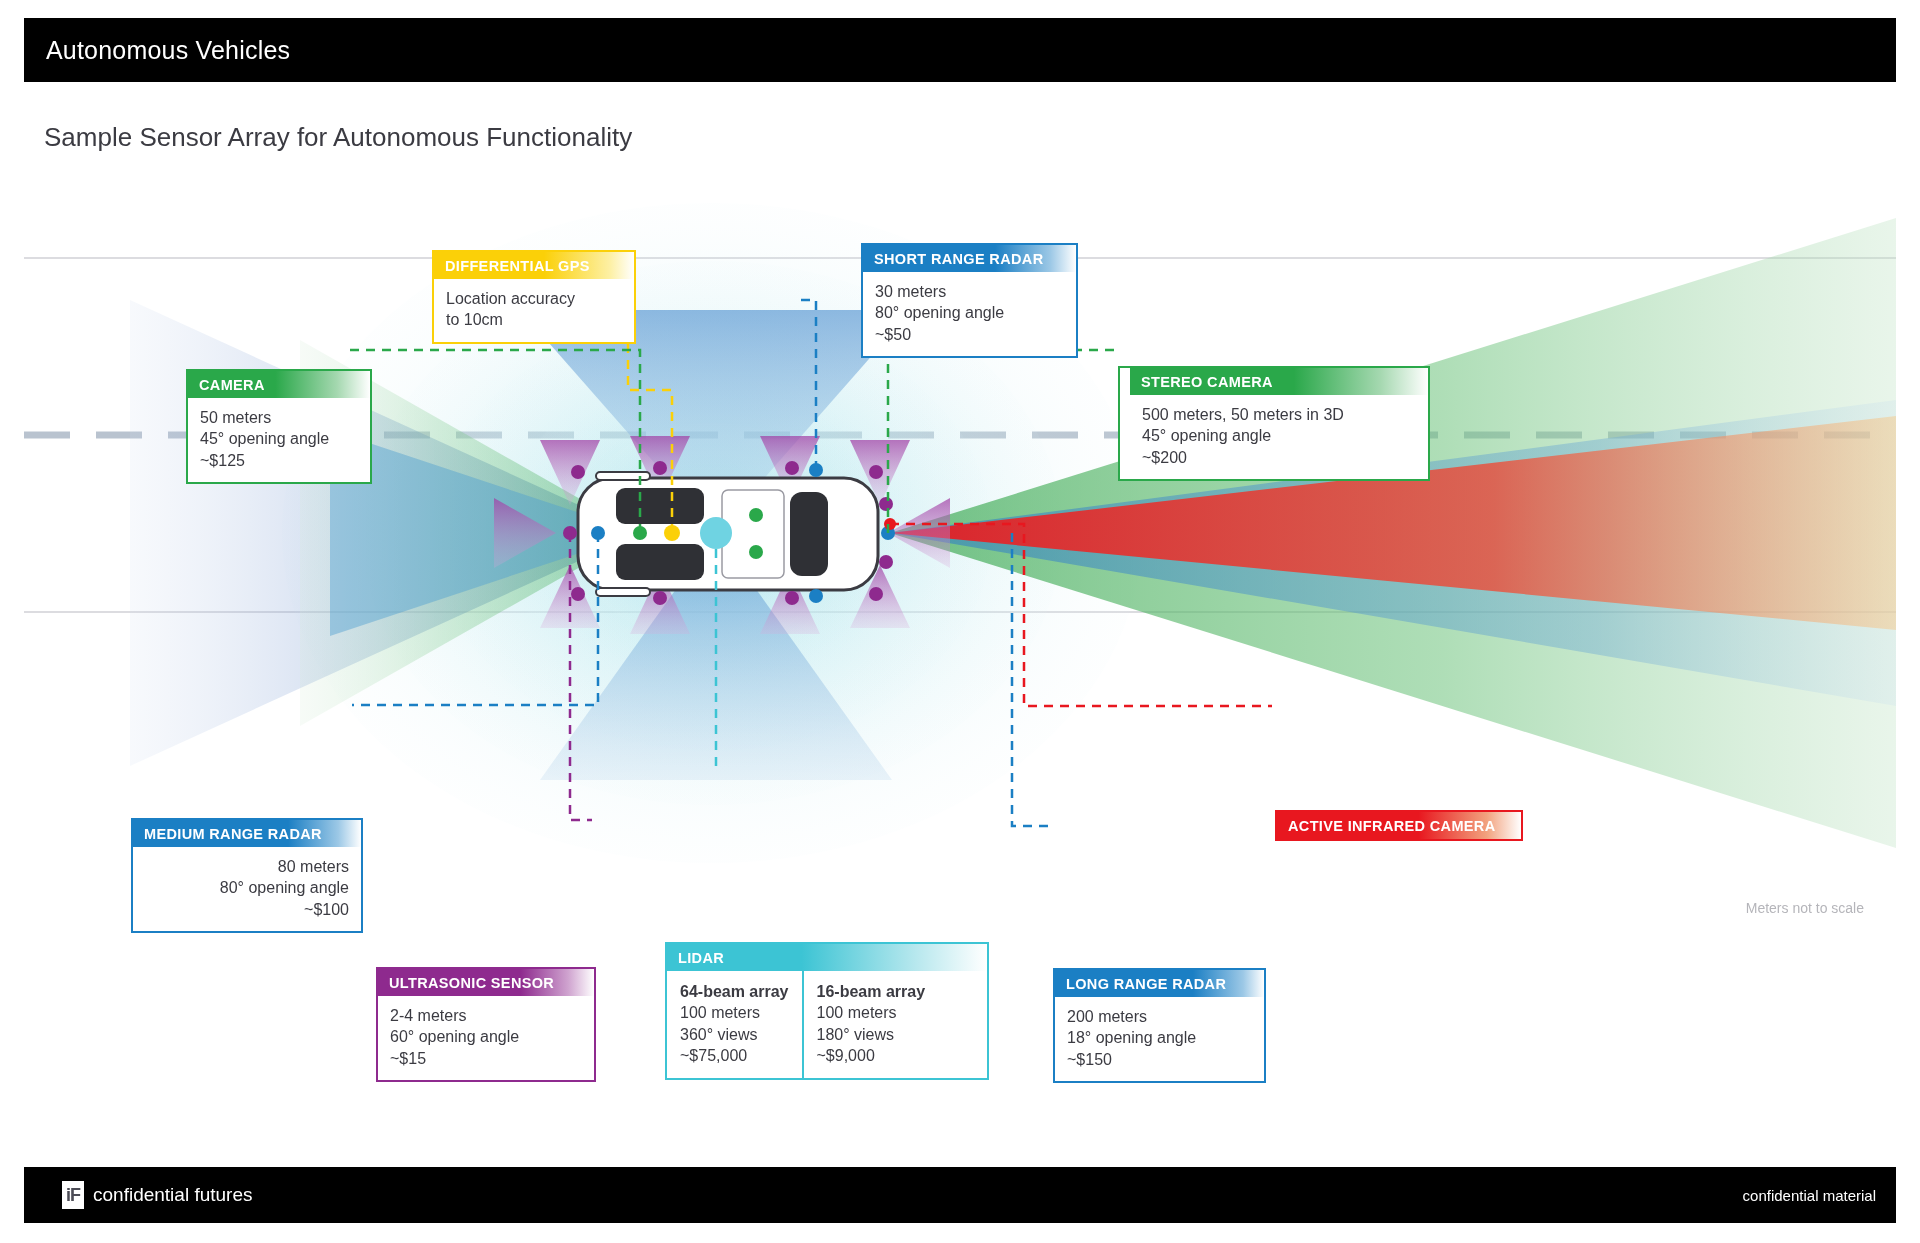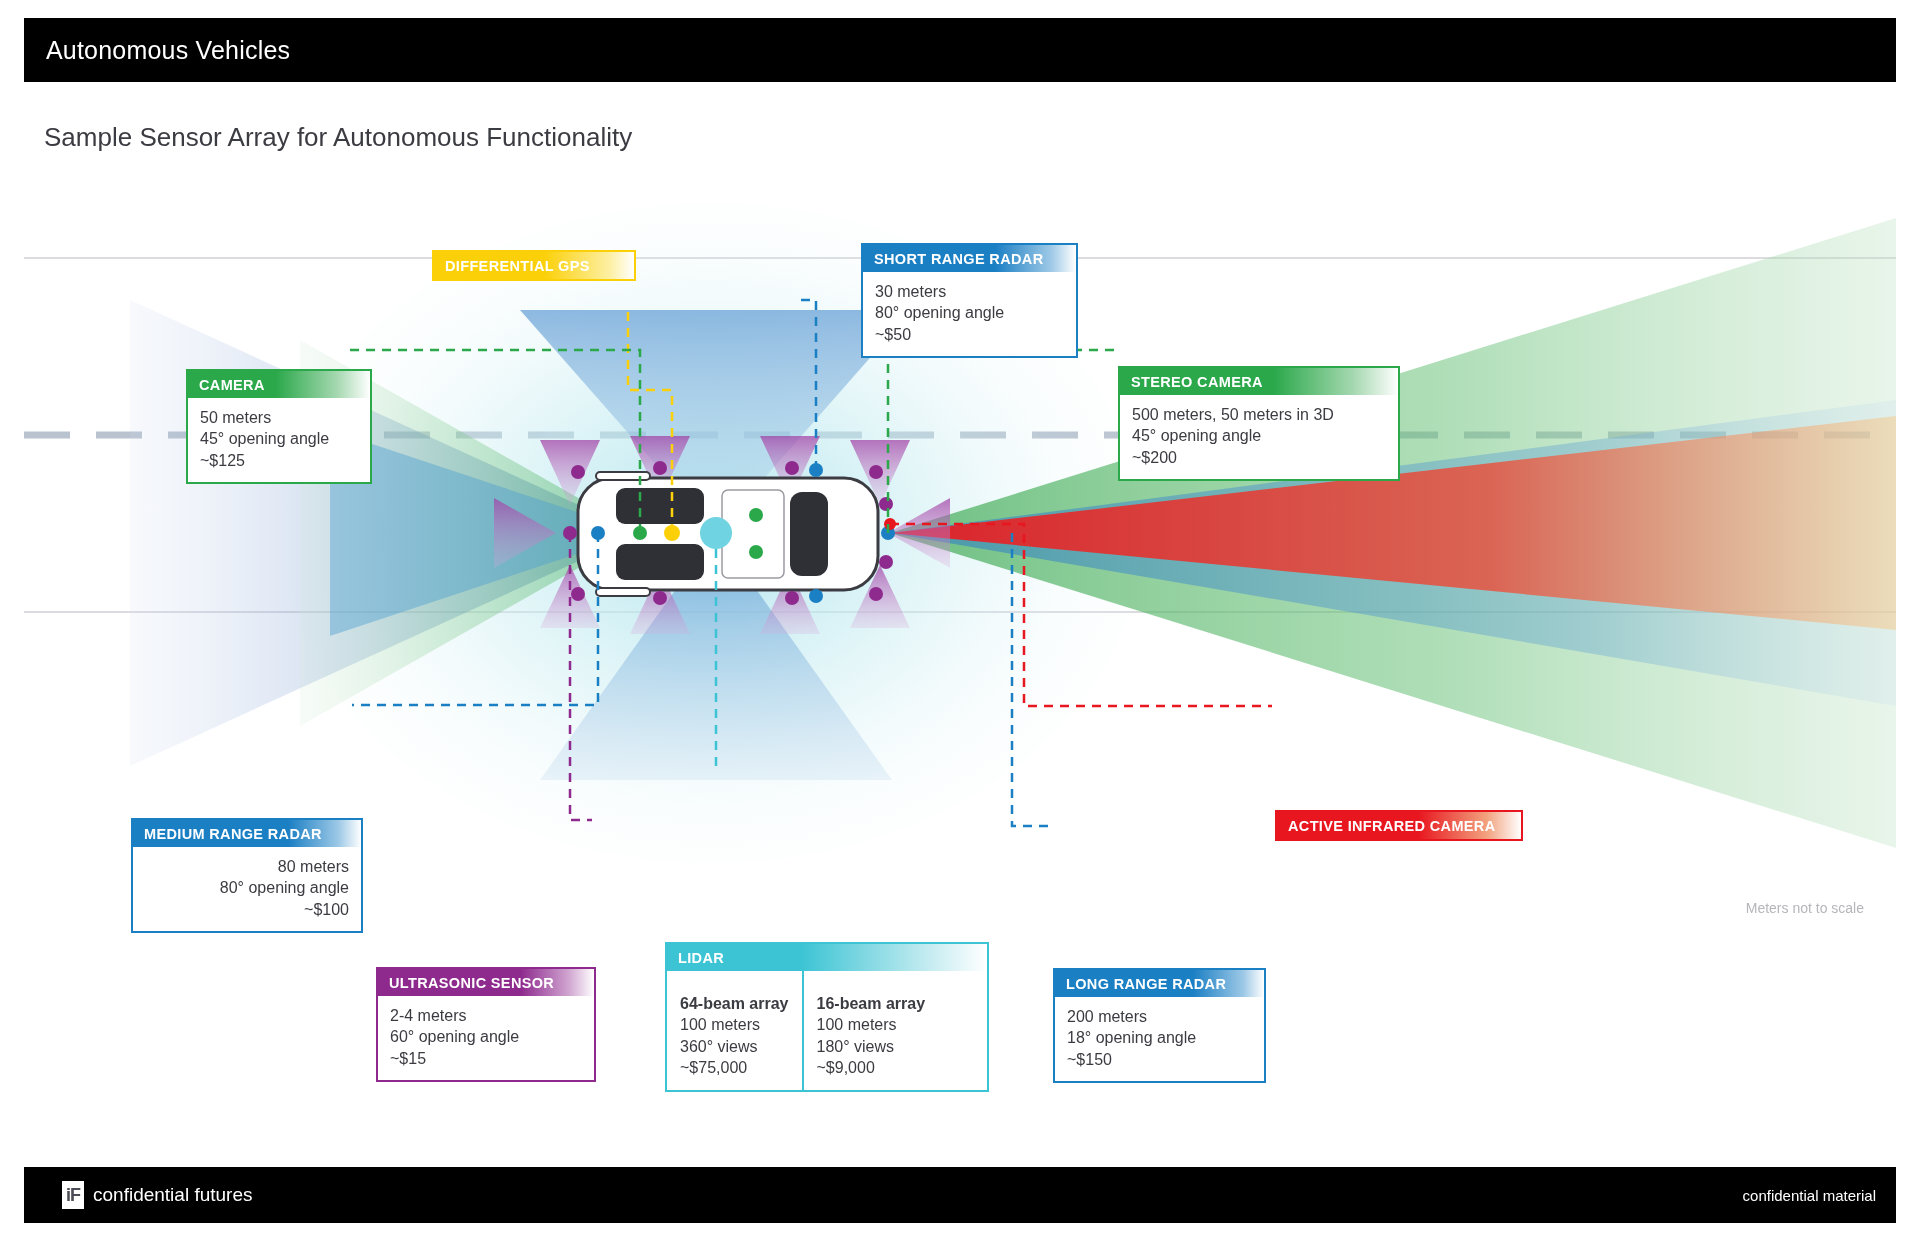--- a/index.html
+++ b/index.html
@@ -50,21 +50,21 @@
   }
   .card .hd span{
     position:relative; z-index:2; color:#fff; font-size:14.5px; font-weight:700;
     letter-spacing:.35px; margin-left:11px; white-space:nowrap;
   }
   .card .bd{
     padding:9px 12px 11px 12px; font-size:16px; color:#3b3b42; line-height:1.33;
   }
   .card .bd div{ white-space:nowrap; }
   .card.split .bd{ display:flex; padding:0; }
-  .card.split .col{ padding:22px 13px 12px 13px; }
+  .card.split .col{ padding:10px 13px 12px 13px; }
   .card.split .col + .col{ border-left:2px solid #3cc4d4; }
   .card .bd .strong{ font-weight:700; }
 
   .note{
     position:absolute; font-size:14px; color:#b5b5ba; right:56px; top:900px;
   }
 </style>
 </head>
 <body>
 
@@ -206,20 +206,24 @@
     <path d="M890 424 L1024 424 L1024 606 L1272 606" stroke="#e8171f" stroke-dasharray="9 7"></path>
     <path d="M1012 433 L1012 726 L1050 726" stroke="#1b7fc4" stroke-dasharray="9 7"></path>
   </g>
 </svg>
 </div>
 
 <div class="card" id="c-gps" style="left:432px; top:250px; width:204px; border-color:#fbd008;">
   <div class="hd" style="background:linear-gradient(90deg,#fbd008 0%,#fbd008 55%,#fdf0a4 88%,#ffffff 100%);">
     <span>DIFFERENTIAL GPS</span>
   </div>
+  <div class="bd">
+    <div>Location accuracy</div>
+    <div>to 10cm</div>
+  </div>
 </div>
 
 <div class="card" id="c-srr" style="left:861px; top:243px; width:217px; border-color:#1b7fc4;">
   <div class="hd" style="background:linear-gradient(90deg,#1b7fc4 0%,#1b7fc4 62%,#9cc8e6 88%,#ffffff 100%);">
     <span>SHORT RANGE RADAR</span>
   </div>
   <div class="bd">
     <div>30 meters</div>
     <div>80° opening angle</div>
     <div>~$50</div>
@@ -230,21 +234,21 @@
   <div class="hd" style="background:linear-gradient(90deg,#2aa84a 0%,#2aa84a 48%,#a5d8b0 82%,#ffffff 100%);">
     <span>CAMERA</span>
   </div>
   <div class="bd">
     <div>50 meters</div>
     <div>45° opening angle</div>
     <div>~$125</div>
   </div>
 </div>
 
-<div class="card" id="c-stereo" style="left:1118px; top:366px; width:282px; border-color:#2aa84a;">
+<div class="card" id="c-stereo" style="left:1118px; top:366px; width:312px; border-color:#2aa84a;padding-left:10px;">
   <div class="hd" style="background:linear-gradient(90deg,#2aa84a 0%,#2aa84a 55%,#a5d8b0 84%,#ffffff 100%);">
     <span>STEREO CAMERA</span>
   </div>
   <div class="bd">
     <div>500 meters, 50 meters in 3D</div>
     <div>45° opening angle</div>
     <div>~$200</div>
   </div>
 </div>
 

